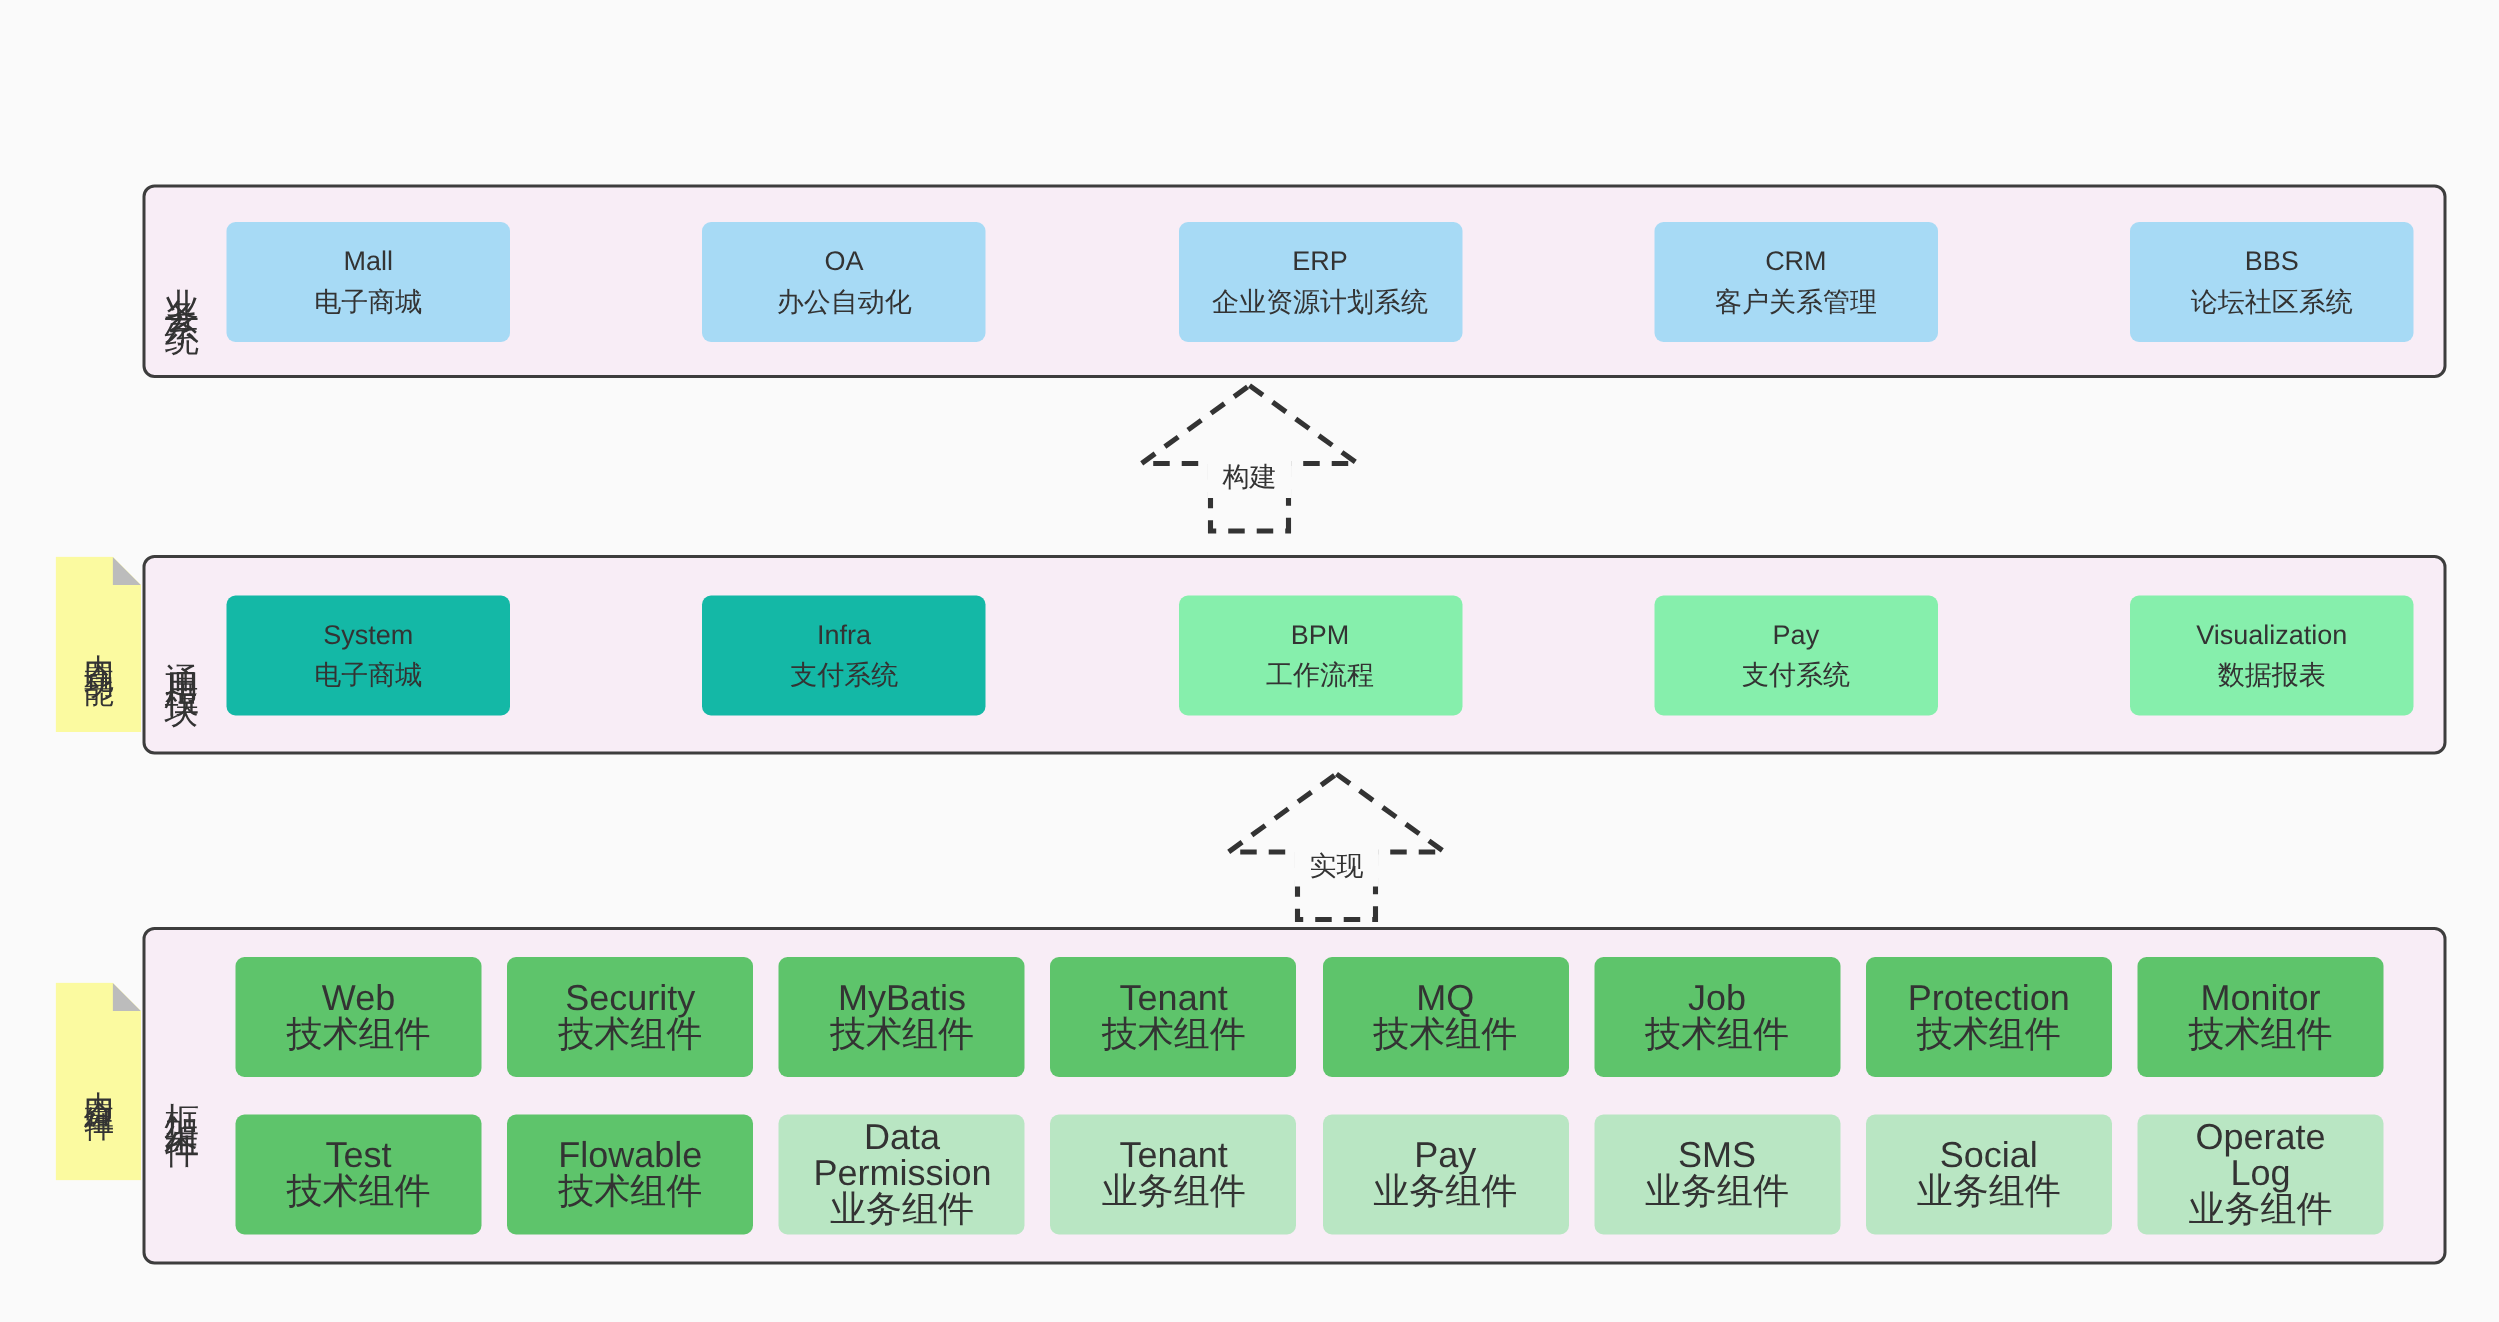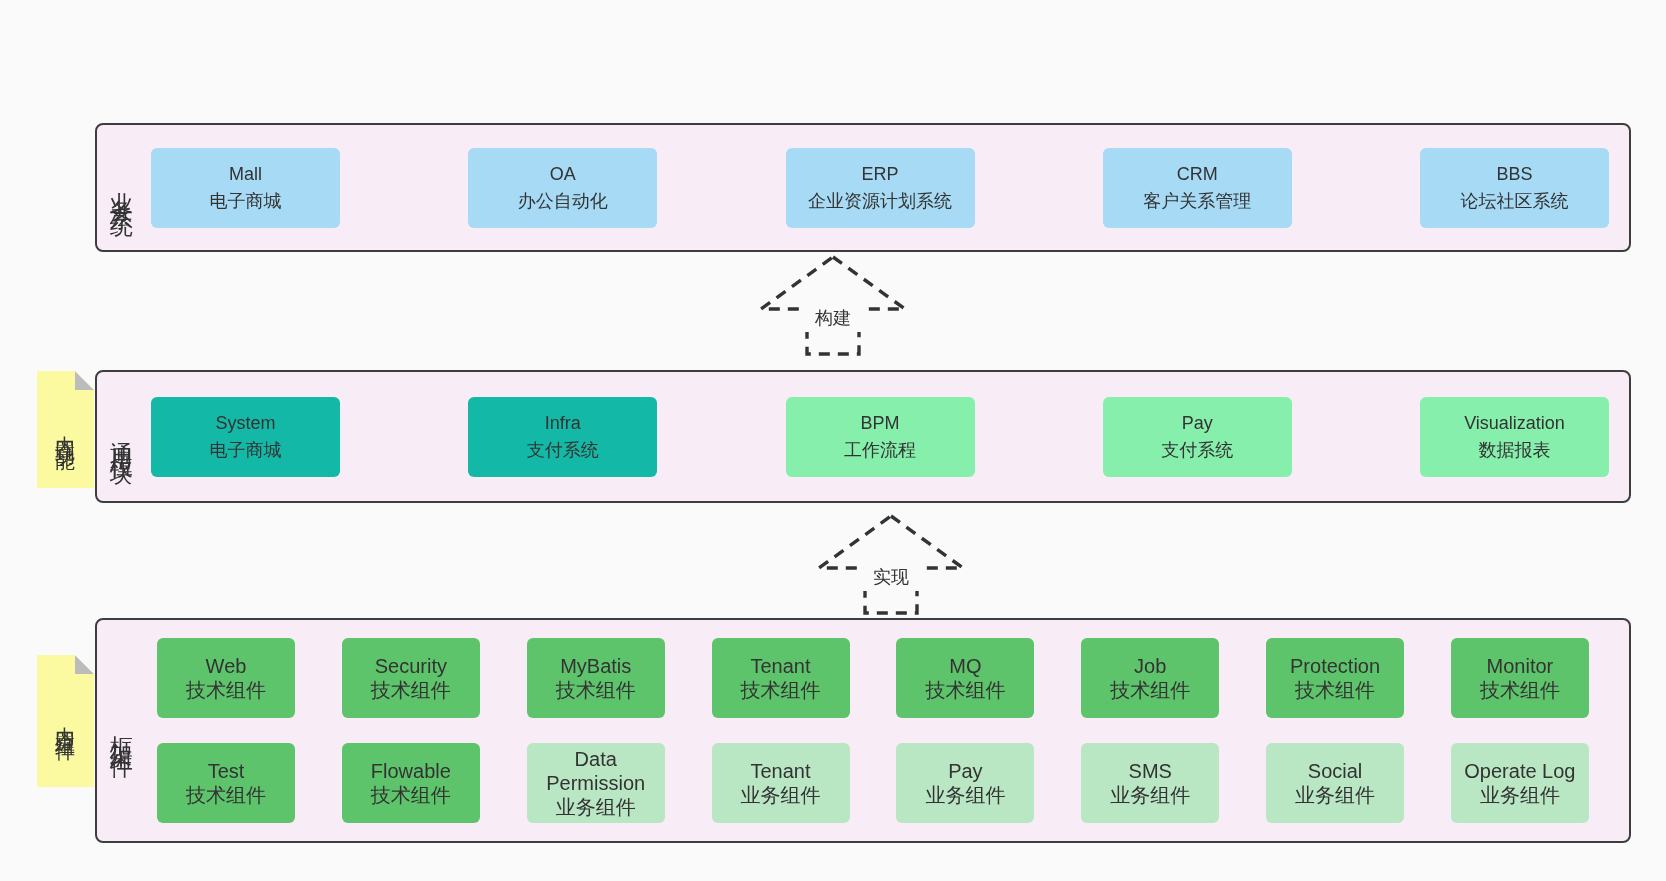--- a/index.html
+++ b/index.html
@@ -35,21 +35,21 @@
   .band-rows {
     flex:1; display:flex; flex-direction:column; gap:25px;
     padding:0 20px 0 6px;
   }
   .box {
     height:80px; border-radius:6px;
     display:flex; flex-direction:column; justify-content:center; align-items:center;
     text-align:center; color:#333;
   }
   .box-lg { width:189px; font-size:18px; line-height:27px; }
-  .box-sm { width:138px; font-size:20px; line-height:24px;align-items:center; }
+  .box-sm { width:164px; font-size:24px; line-height:24px;align-items:center; }
   .box-sm .b-name { max-width:118px; }
 
   .c-blue        { background:#a7daf5; }
   .c-red         { background:#14b8a6; }
   .c-pink        { background:#86efac; }
   .c-green       { background:#5ec46b; }
   .c-green-light { background:#b9e6c3; }
 
   .arrow { position:absolute; width:150px; height:104px; z-index:2; }
   #arrow-build     { left:758px; top:254px; }

